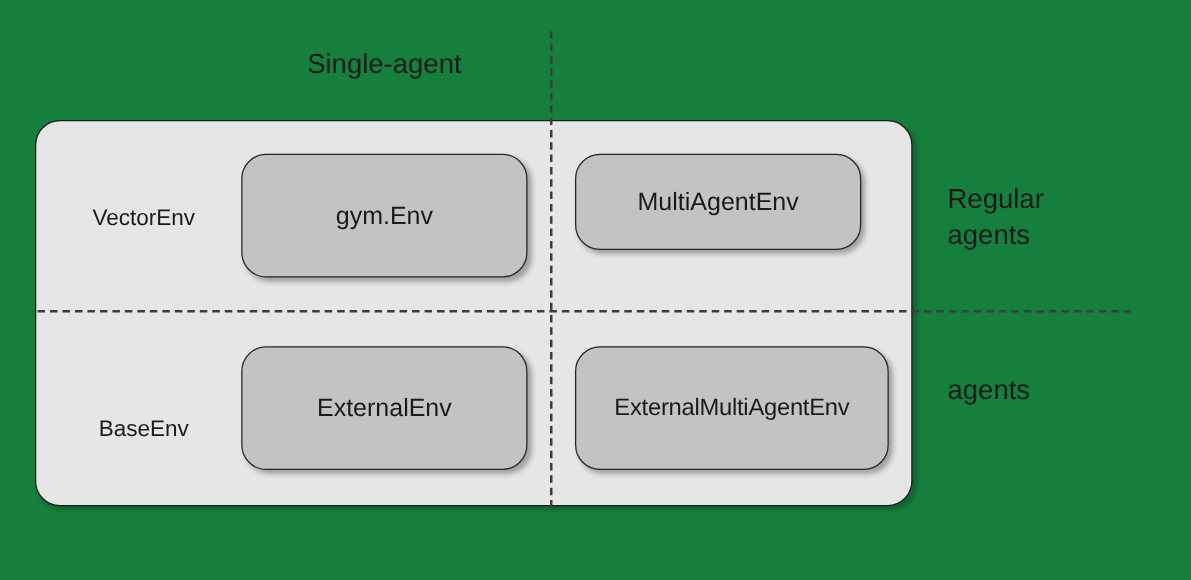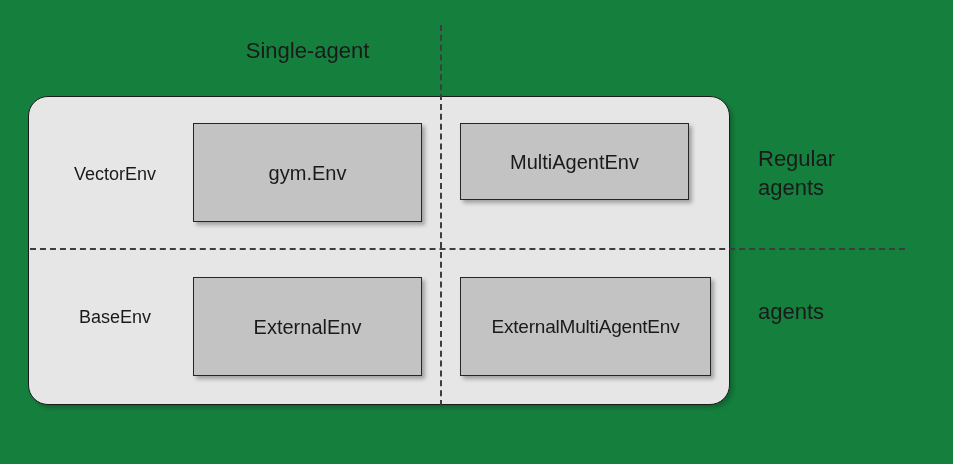--- a/index.html
+++ b/index.html
@@ -69,28 +69,28 @@
     position: absolute;
     left: 40px;
     width: 150px;
     font-size: 18px;
     line-height: 23px;
     text-align: center;
     white-space: nowrap;
     color: #1a1a1a;
   }
   #row-label-vectorenv { top: 163px; }
-  #row-label-baseenv   { top: 306px; }
+  #row-label-baseenv   { top: 332px; }
 
   
   .node-box {
     position: absolute;
     background: #c3c3c3;
     border: 1.6px solid #262626;
-    border-radius: 0;
+    border-radius: 20px;
     box-shadow: 3px 3px 4px rgba(0,0,0,0.30);
     box-sizing: border-box;
     display: flex;
     align-items: center;
     justify-content: center;
     text-align: center;
     color: #1a1a1a;
     font-size: 20px;
     line-height: 24px;
     overflow: hidden;

